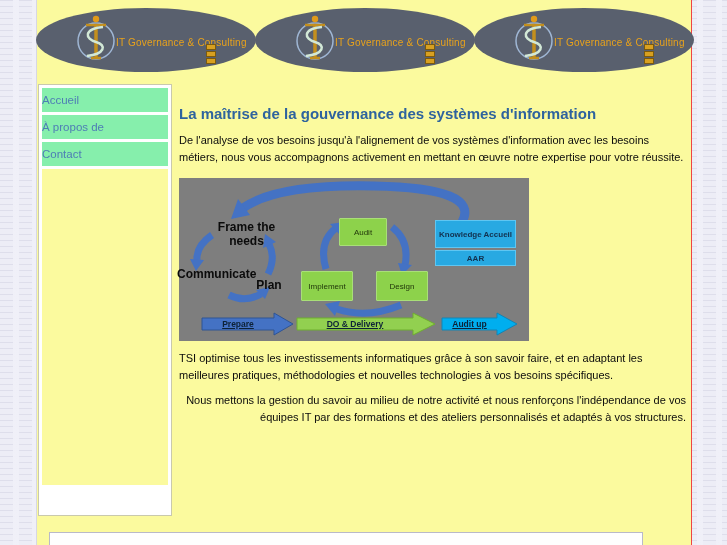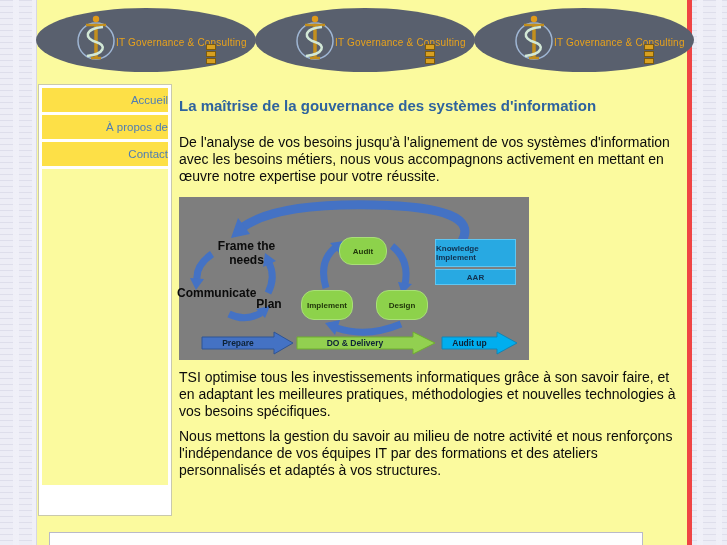--- a/index.html
+++ b/index.html
@@ -8,21 +8,21 @@
     width:727px; height:545px; overflow:hidden; position:relative;
     font-family:"Liberation Sans", sans-serif;
     background-color:#EDEDF6;
     background-image:
       repeating-linear-gradient(to right, rgba(237,237,246,0) 0 13px, rgba(240,240,248,0.95) 13px 19px),
       repeating-linear-gradient(to bottom, #dedeeb 0 1px, #ededf6 1px 6px);
   }
   .page {
     position:absolute; left:36px; top:0; width:656px; height:545px;
     background:#FBFA9E;
-    border-left:1px solid #d7d7e3; border-right:5px solid #ef4444;
+    border-left:1px solid #d7d7e3; border-right:1px solid #ef4444;
   }
   
   .oval {
     position:absolute; top:8px; width:220px; height:64px;
     background:#59606E; border-radius:50%;
   }
   .oval.o1{left:-1px;} .oval.o2{left:218px;} .oval.o3{left:437px;}
   .oval svg { position:absolute; left:0; top:0; }
   .logo-text {
     position:absolute; left:80px; top:29px;
@@ -33,46 +33,46 @@
     display:block; height:6px; width:10px; margin-bottom:1px;
     background:#D8A020; border:1px solid #7A5A10;
   }
   
   .sidebar {
     position:absolute; left:2px; top:85px; width:132px; height:430px;
     background:#ffffff; padding:3px; outline:1px solid #c9c9ad;
   }
   .sidebar a {
     display:block; height:24px; line-height:24px; margin-bottom:3px;
-    background:#fde047; color:#4E7DB5; font-size:11.5px;
-    padding-left:8px; text-decoration:none;text-align:right;
+    background:#86efac; color:#4E7DB5; font-size:11.5px;
+    text-decoration:none;
   }
   .sidebar .filler { height:316px; background:#FBFA9E; }
   
-  .main { position:absolute; left:142px; top:85px; width:514px; }
+  .main { position:absolute; left:142px; top:93px; width:514px; }
   .main h1 { margin:12px 0 0 0; font-size:15px; font-weight:bold; color:#2E639E; }
-  .main p  { margin:20px 0 0 0; font-size:14px; line-height:17px; color:#0b0b0b; width:507px; }
+  .main p  { margin:10px 0 0 0; font-size:11px; line-height:17px; color:#0b0b0b; width:507px; }
   
   .diagram { position:relative; width:350px; height:163px; background:#7E7E7E; margin-top:12px; }
   .diagram svg { position:absolute; left:0; top:0; }
   .gbox {
-    position:absolute; background:#8DD24B; border:1px solid #A9DF78; border-radius:13px;
-    color:#22380b; font-size:8px; font-weight:bold;
+    position:absolute; background:#8DD24B; border:1px solid #A9DF78; border-radius:1px;
+    color:#22380b; font-size:8px; font-weight:normal;
     display:flex; align-items:center; justify-content:center;
   }
   .kstack { position:absolute; left:256px; top:42px; width:81px; }
   .cbox {
     background:#28A9E2; border:1px solid #5FC6F2; margin-bottom:2px;
     color:#12314f; font-size:8px; font-weight:bold;
     display:flex; align-items:center; justify-content:center;
   }
   .dlabel { position:absolute; color:#0b0b0b; font-size:12px; font-weight:bold; text-align:center; }
   .phase-label {
     position:absolute; top:140px; height:13px; line-height:13px;
-    font-size:8.5px; font-weight:bold; color:#0D2237; text-align:center;
+    font-size:8.5px; font-weight:bold; color:#0D2237; text-align:center;text-decoration:underline;
   }
   
   .footer {
     position:absolute; left:12px; top:532px; width:594px; height:26px;
     background:#fefefe; border:1px solid #b9b9c9;
   }
 </style>
 </head>
 <body>
 
@@ -167,28 +167,28 @@
 
       <div class="dlabel" style="left:25px; top:42px; width:85px;">Frame the needs</div>
       <div class="dlabel" style="left:-2px; top:89px; width:58px;">Communicate</div>
       <div class="dlabel" style="left:72px; top:100px; width:36px;">Plan</div>
 
       <div class="gbox" style="left:160px; top:40px; width:48px; height:28px;">Audit</div>
       <div class="gbox" style="left:122px; top:93px; width:52px; height:30px;">Implement</div>
       <div class="gbox" style="left:197px; top:93px; width:52px; height:30px;">Design</div>
 
       <div class="kstack">
-        <div class="cbox" style="height:28px;">Knowledge Implement</div>
+        <div class="cbox" style="height:28px;">Knowledge Accueil</div>
         <div class="cbox" style="height:16px;">AAR</div>
       </div>
 
       <div class="phase-label" style="left:23px;  width:72px;">Prepare</div>
       <div class="phase-label" style="left:118px; width:116px;">DO &amp; Delivery</div>
       <div class="phase-label" style="left:263px; width:55px;">Audit up</div>
     </div>
 
     <p style="margin-top:9px;">TSI optimise tous les investissements informatiques grâce à son savoir faire, et en adaptant les meilleures pratiques, méthodologies et nouvelles technologies à vos besoins spécifiques.</p>
-    <p style="margin-top:8px;">Nous mettons la gestion du savoir au milieu de notre activité et nous renforçons l'indépendance de vos équipes IT par des formations et des ateliers personnalisés et adaptés à vos structures.</p>
+    <p style="margin-top:8px;text-align:right;">Nous mettons la gestion du savoir au milieu de notre activité et nous renforçons l'indépendance de vos équipes IT par des formations et des ateliers personnalisés et adaptés à vos structures.</p>
   </main>
 
   <div class="footer"></div>
 
 </div>
 
 </body></html>

